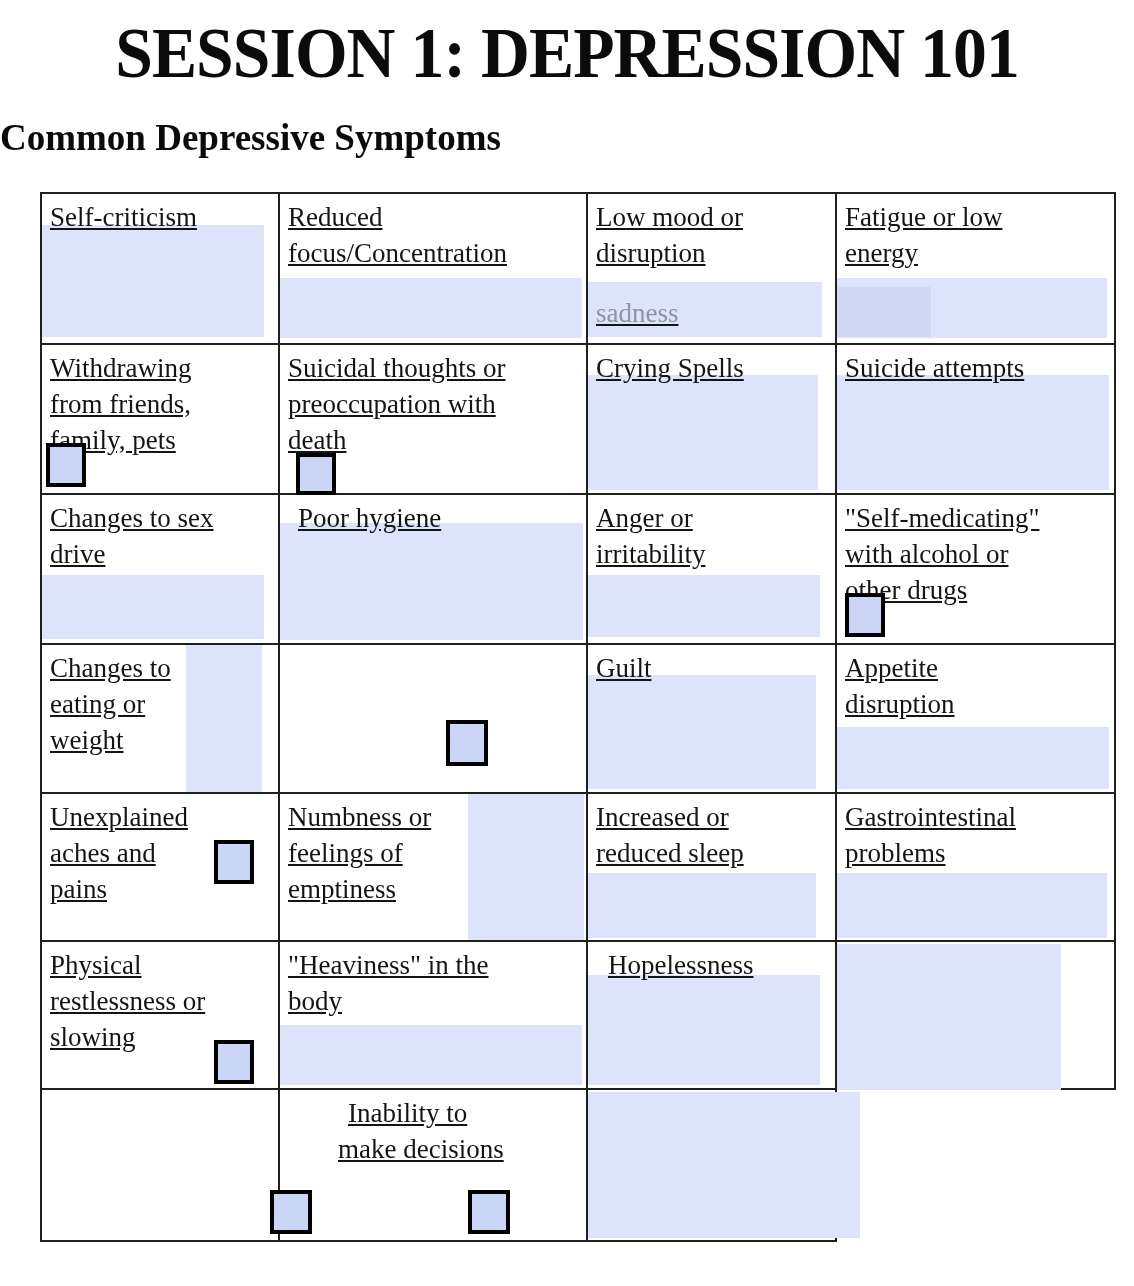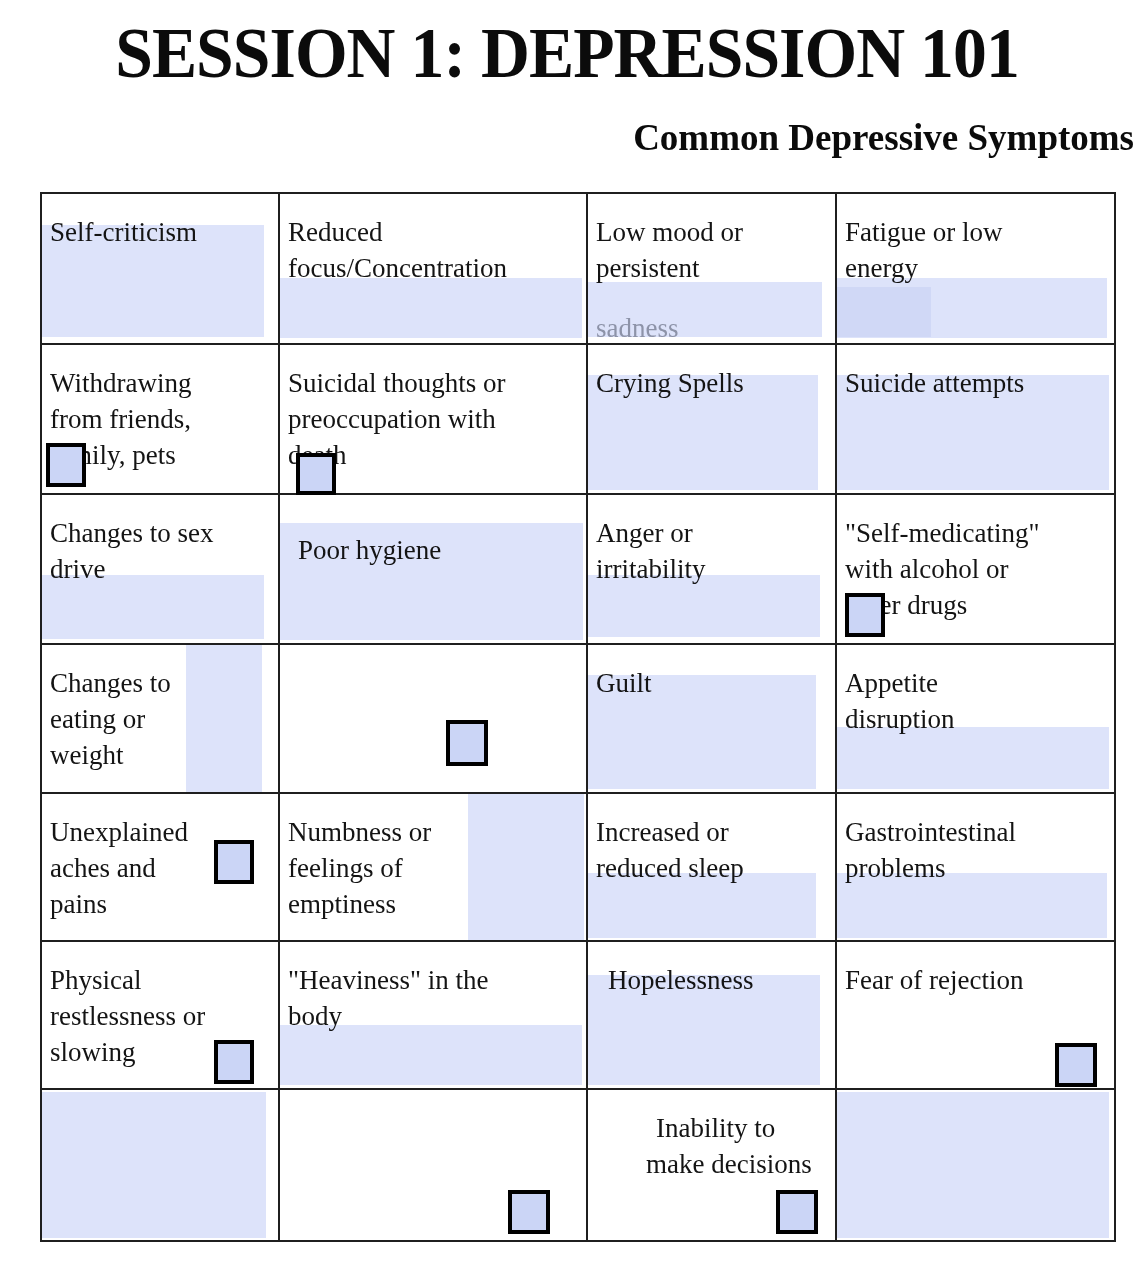--- a/index.html
+++ b/index.html
@@ -10,39 +10,39 @@
     width:1134px;height:1286px;overflow:hidden;
     font-family:"Liberation Serif", serif;color:#141414;
   }
   .page-title{
     margin:16px 0 0 0;text-align:center;
     font-size:72px;font-weight:bold;line-height:1.05;letter-spacing:-1px;
     transform:scaleX(0.94);transform-origin:50% 50%;
     font-family:"Liberation Serif", serif;color:#0b0b0b;
   }
   .page-subtitle{
-    margin:24px 0 0 0;text-align:right;
+    margin:24px 0 0 0;text-align:left;
     font-size:37px;font-weight:bold;letter-spacing:0px;color:#0b0b0b;
   }
   .grid{
     margin:33px 0 0 40px;
     display:grid;
     grid-template-columns:238px 308px 249px 279px;
     grid-template-rows:151px 150px 150px 149px 148px 148px 152px;
     border-top:2px solid var(--bd);
     border-left:2px solid var(--bd);
     width:1074px;
   }
   .cell{
     position:relative;
     border-right:2px solid var(--bd);
     border-bottom:2px solid var(--bd);
-    padding:20px 8px;
+    padding:5px 8px;
     box-sizing:border-box;
-    font-size:27px;line-height:36px;
+    font-size:27px;line-height:36px;text-decoration:underline;
   }
   .hl{position:absolute;background:var(--hl);z-index:0;}
   .hl.dark{background:var(--hld);}
   .label{position:relative;z-index:1;display:block;white-space:pre-line;}
   .faded{display:block;color:var(--faded);margin-top:24px;}
   .checkbox{
     position:absolute;z-index:2;background:var(--cb);
     border:4px solid #000;box-sizing:border-box;
   }
 </style>
@@ -59,21 +59,21 @@
     <span class="label">Self-criticism</span>
   </div>
   <div class="cell">
     <div class="hl" style="left:0;top:84px;width:302px;height:60px;"></div>
     <span class="label">Reduced
 focus/Concentration</span>
   </div>
   <div class="cell">
     <div class="hl" style="left:0;top:88px;width:234px;height:55px;"></div>
     <span class="label"><span>Low mood or
-persistent</span><span class="faded">sadness</span></span>
+disruption</span><span class="faded">sadness</span></span>
   </div>
   <div class="cell">
     <div class="hl" style="left:0;top:84px;width:270px;height:60px;"></div>
     <div class="hl dark" style="left:0;top:93px;width:94px;height:50px;"></div>
     <span class="label">Fatigue or low
 energy</span>
   </div>
 
   <div class="cell">
     <span class="label">Withdrawing
@@ -96,21 +96,21 @@
     <span class="label">Suicide attempts</span>
   </div>
 
   <div class="cell">
     <div class="hl" style="left:0;top:80px;width:222px;height:64px;"></div>
     <span class="label">Changes to sex
 drive</span>
   </div>
   <div class="cell">
     <div class="hl" style="left:0;top:28px;width:303px;height:117px;"></div>
-    <span class="label" style="padding-left:10px;margin-top:17px;">Poor hygiene</span>
+    <span class="label" style="padding-left:10px;">Poor hygiene</span>
   </div>
   <div class="cell">
     <div class="hl" style="left:0;top:80px;width:232px;height:62px;"></div>
     <span class="label">Anger or
 irritability</span>
   </div>
   <div class="cell">
     <span class="label">"Self-medicating"
 with alcohol or
 other drugs</span>
@@ -167,24 +167,20 @@
   </div>
   <div class="cell">
     <div class="hl" style="left:0;top:83px;width:302px;height:60px;"></div>
     <span class="label">"Heaviness" in the
 body</span>
   </div>
   <div class="cell">
     <div class="hl" style="left:0;top:33px;width:232px;height:110px;"></div>
     <span class="label" style="padding-left:12px;">Hopelessness</span>
   </div>
-  <div class="cell">
-    <span class="label">Fear of rejection</span>
-    <div class="checkbox" style="left:218px;top:101px;width:42px;height:44px;"></div>
-  </div>
 
   <div class="cell">
     <div class="hl" style="left:0;top:2px;width:224px;height:146px;"></div>
     <span class="label"></span>
   </div>
   <div class="cell">
     <div class="checkbox" style="left:228px;top:100px;width:42px;height:44px;"></div>
   </div>
   <div class="cell">
     <span class="label" style="padding-left:6px;text-indent:10px;margin-left:44px;">Inability to

